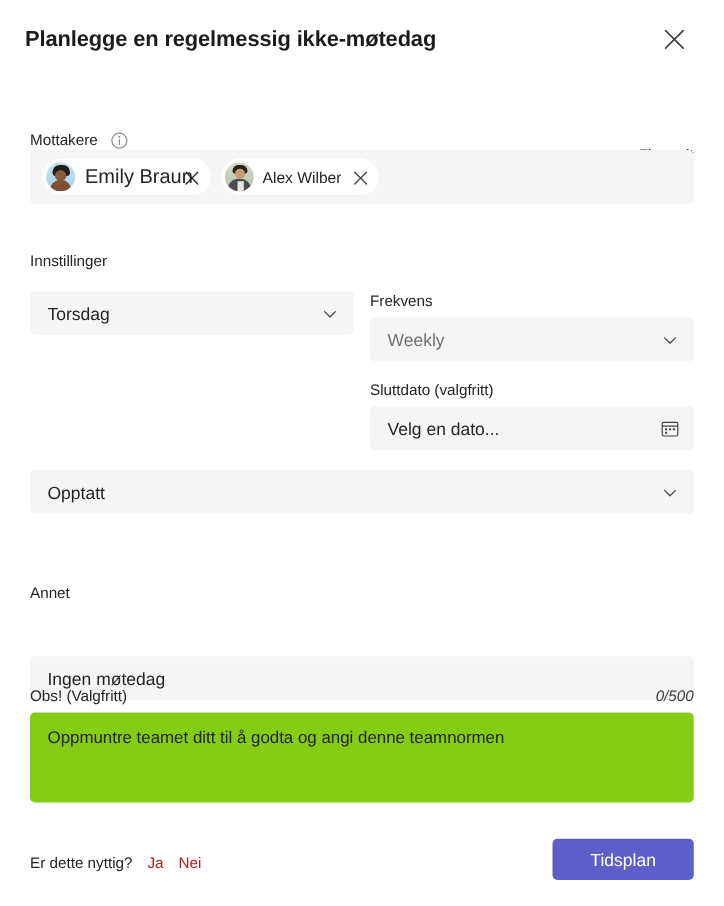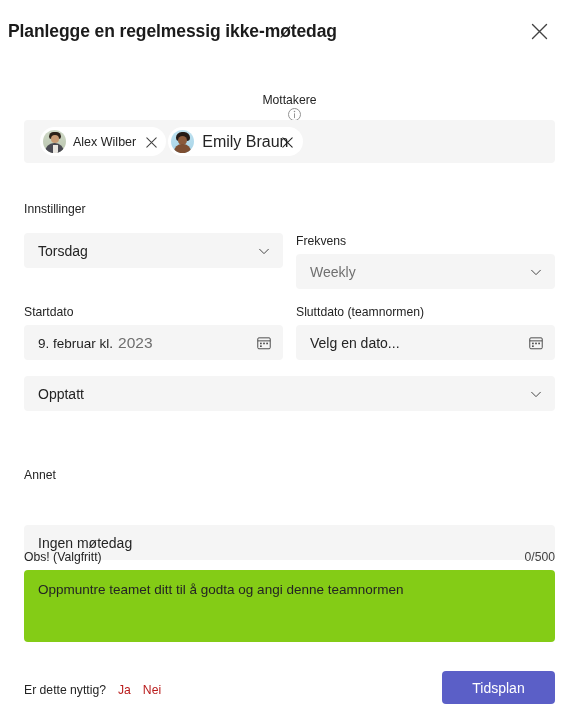--- a/index.html
+++ b/index.html
@@ -28,21 +28,21 @@
   }
 
   
   .dlg-header {
     position: absolute;
     top: 0; left: 0;
     width: 579px;
     height: 62px;
     display: flex;
     align-items: center;
-    padding: 0 22px 0 8px;
+    padding: 0 22px 0 20px;
   }
   .dlg-title {
     font-size: 17.5px;
     font-weight: 600;
     color: #1b1b1b;
     letter-spacing: -0.1px;
     line-height: 1.2;
     flex: 1;
     white-space: nowrap;
   }
@@ -71,26 +71,25 @@
   }
   .section-label {
     font-size: 12.2px;
     color: #242424;
     line-height: 16px;
   }
 
   
   .recip-head {
     position: absolute;
-    top: 93px; left: 24px;
+    top: 103px; left: 24px;
     width: 531px;
     height: 18px;
     display: flex;
     align-items: center;
-    flex-direction: column;
   }
   .recip-head .lbl {
     font-size: 12.2px;
     color: #242424;
   }
   .info-icon {
     margin-left: 10px;
     width: 15px; height: 15px;
     display: inline-flex;
     align-items: center;
@@ -254,20 +253,21 @@
 
   .obs-head {
     display: flex;
     align-items: center;
     width: 531px;
   }
   .obs-count {
     margin-left: auto;
     font-size: 12.2px;
     color: #424242;
+    font-style: italic;
   }
 
   
   .footer {
     position: absolute;
     left: 0; bottom: 0;
     width: 579px;
     height: 66px;
   }
   .feedback {
@@ -321,50 +321,50 @@
       <svg width="15" height="15" viewBox="0 0 16 16" fill="none" xmlns="http://www.w3.org/2000/svg">
         <circle cx="8" cy="8" r="6.4" stroke="#616161" stroke-width="1"></circle>
         <circle cx="8" cy="4.9" r="0.78" fill="#616161"></circle>
         <path d="M8 7.2 V11.4" stroke="#616161" stroke-width="1" stroke-linecap="round"></path>
       </svg>
     </span>
     <button class="clear-all">Fjern alt</button>
   </div>
 
   <div class="recip-box">
+
+    <div class="pill p1">
+      <span class="avatar av-emily">
+        <span class="hair"></span>
+          <span class="face"></span>
+          <span class="body"></span>
+      </span>
+      <span class="pill-name">Emily Braun</span>
+      <span class="pill-x">
+        <svg width="15" height="15" viewBox="0 0 16 16" fill="none" xmlns="http://www.w3.org/2000/svg">
+          <path d="M3 3 L13 13 M13 3 L3 13" stroke="#242424" stroke-width="1.1" stroke-linecap="round"></path>
+        </svg>
+      </span>
+    </div>
 
     <div class="pill p2">
       <span class="avatar av-alex">
         <span class="body"></span>
           <span class="shirt"></span>
           <span class="hair"></span>
           <span class="face"></span>
       </span>
       <span class="pill-name">Alex Wilber</span>
       <span class="pill-x">
         <svg width="15" height="15" viewBox="0 0 16 16" fill="none" xmlns="http://www.w3.org/2000/svg">
           <path d="M3 3 L13 13 M13 3 L3 13" stroke="#424242" stroke-width="1.1" stroke-linecap="round"></path>
         </svg>
       </span>
     </div>
 
-    <div class="pill p1">
-      <span class="avatar av-emily">
-        <span class="hair"></span>
-          <span class="face"></span>
-          <span class="body"></span>
-      </span>
-      <span class="pill-name">Emily Braun</span>
-      <span class="pill-x">
-        <svg width="15" height="15" viewBox="0 0 16 16" fill="none" xmlns="http://www.w3.org/2000/svg">
-          <path d="M3 3 L13 13 M13 3 L3 13" stroke="#242424" stroke-width="1.1" stroke-linecap="round"></path>
-        </svg>
-      </span>
-    </div>
-
   </div>
 
   <div class="innst-label section-label">Innstillinger</div>
 
   <div class="grid-row row-naar">
     <div class="col left">
       <button class="control">
         <span class="val">Torsdag</span>
         <span class="trail">
           <svg width="14" height="14" viewBox="0 0 16 16" fill="none" xmlns="http://www.w3.org/2000/svg">
@@ -380,41 +380,22 @@
         <span class="trail">
           <svg width="14" height="14" viewBox="0 0 16 16" fill="none" xmlns="http://www.w3.org/2000/svg">
             <path d="M3 6 L8 11 L13 6" stroke="#424242" stroke-width="1.1" stroke-linecap="round" stroke-linejoin="round"></path>
           </svg>
         </span>
       </button>
     </div>
   </div>
 
   <div class="grid-row row-dato">
-    <div class="col left">
-      <label class="field-label">Startdato</label>
-      <button class="control">
-        <span class="val date-val">
-          <span class="d1">9. februar kl.</span>
-          <span class="d2">2023</span>
-        </span>
-        <span class="trail">
-          <svg width="16" height="16" viewBox="0 0 18 18" fill="none" xmlns="http://www.w3.org/2000/svg">
-            <rect x="2" y="3.2" width="14" height="12.3" rx="1.3" stroke="#424242" stroke-width="1.05"></rect>
-            <path d="M2 6.6 H16" stroke="#424242" stroke-width="1.05"></path>
-            <rect x="4.6" y="8.6" width="1.8" height="1.8" fill="#424242"></rect>
-            <rect x="8.1" y="8.6" width="1.8" height="1.8" fill="#424242"></rect>
-            <rect x="11.6" y="8.6" width="1.8" height="1.8" fill="#424242"></rect>
-            <rect x="4.6" y="11.7" width="1.8" height="1.8" fill="#424242"></rect>
-          </svg>
-        </span>
-      </button>
-    </div>
     <div class="col right">
-      <label class="field-label">Sluttdato (teamnormen)</label>
+      <label class="field-label">Sluttdato (valgfritt)</label>
       <button class="control">
         <span class="val">Velg en dato...</span>
         <span class="trail">
           <svg width="16" height="16" viewBox="0 0 18 18" fill="none" xmlns="http://www.w3.org/2000/svg">
             <rect x="2" y="3.2" width="14" height="12.3" rx="1.3" stroke="#424242" stroke-width="1.05"></rect>
             <path d="M2 6.6 H16" stroke="#424242" stroke-width="1.05"></path>
             <rect x="4.6" y="8.6" width="1.8" height="1.8" fill="#424242"></rect>
             <rect x="8.1" y="8.6" width="1.8" height="1.8" fill="#424242"></rect>
             <rect x="11.6" y="8.6" width="1.8" height="1.8" fill="#424242"></rect>
             <rect x="4.6" y="11.7" width="1.8" height="1.8" fill="#424242"></rect>

